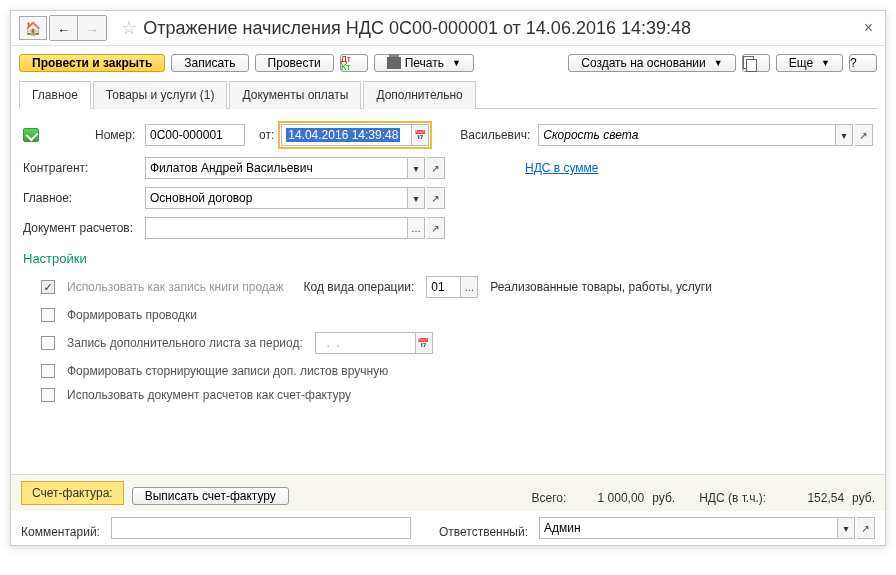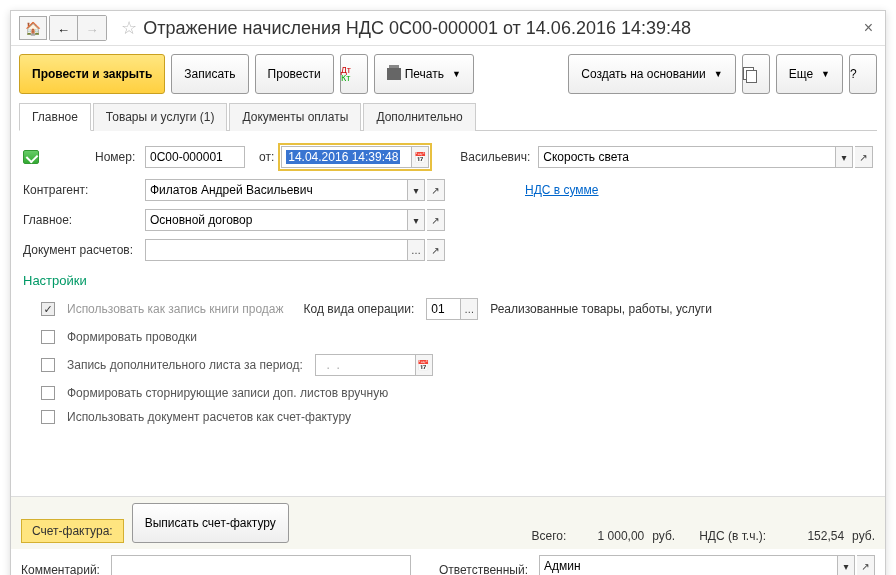--- a/index.html
+++ b/index.html
@@ -7,21 +7,21 @@
 .window { border: 1px solid #ccc; width: 876px; background: #fff; box-shadow: 0 2px 8px rgba(0,0,0,0.15); }
 .titlebar { display: flex; align-items: center; padding: 4px 8px; border-bottom: 1px solid #e0e0e0; }
 .nav-btn { width: 28px; height: 24px; border: 1px solid #aaa; background: #f5f5f5; margin-right: 2px; display: inline-flex; align-items: center; justify-content: center; cursor: pointer; font-size: 13px; }
 .nav-group { display: flex; border: 1px solid #aaa; border-radius: 2px; margin-right: 8px; }
 .nav-group .nav-btn { border: none; border-right: 1px solid #aaa; margin: 0; }
 .nav-group .nav-btn:last-child { border-right: none; }
 .star { color: #bbb; font-size: 18px; margin: 0 6px; cursor: pointer; }
 .title { font-size: 18px; color: #333; flex: 1; }
 .close-x { font-size: 16px; color: #666; cursor: pointer; padding: 0 4px; }
 .toolbar { display: flex; align-items: center; padding: 8px; gap: 6px; }
-.btn { height: 40px; padding: 0 12px; border: 1px solid #999; background: linear-gradient(#fff,#eee); cursor: pointer; font-size: 12px; display: inline-flex; align-items: center; gap: 4px; border-radius: 3px; }
+.btn { height: 18px; padding: 0 12px; border: 1px solid #999; background: linear-gradient(#fff,#eee); cursor: pointer; font-size: 12px; display: inline-flex; align-items: center; gap: 4px; border-radius: 3px; }
 .btn-primary { background: linear-gradient(#ffe680,#ffd040); border-color: #c9a020; font-weight: bold; }
 .btn-icon { width: 28px; padding: 0; justify-content: flex-start; }
 .btn .caret { font-size: 9px; margin-left: 4px; }
 .spacer { flex: 1; }
 .tabs { display: flex; border-bottom: 1px solid #ccc; margin: 0 8px; }
 .tab { padding: 6px 12px; border: 1px solid #ccc; border-bottom: none; background: #f5f5f5; cursor: pointer; margin-right: 2px; position: relative; top: 1px; }
 .tab.active { background: #fff; border-bottom: 1px solid #fff; }
 .form-area { padding: 12px; }
 .row { display: flex; align-items: center; margin-bottom: 8px; }
 .status-icon { width: 16px; height: 14px; background: linear-gradient(#6c6,#3a3); border: 1px solid #393; border-radius: 2px; margin-right: 56px; position: relative; }
@@ -123,21 +123,21 @@
       <span class="highlight-box">
         <div class="input-group">
           <div class="input" style="width:130px;display:flex;align-items:center">
               <span class="selected-text">14.04.2016 14:39:48</span>
             </div>
           <div class="ibtn">📅</div>
         </div>
       </span>
       <span style="margin:0 8px 0 28px">Васильевич:</span>
       <div class="input-group" style="flex:1">
-        <input class="input" style="flex: 1 1 0%;" value="Скорость света">
+        <input class="input" style="flex: 1 1 0%; font-style: italic;" value="Скорость света">
         <div class="ibtn">▾</div>
         <div class="ibtn ext">↗</div>
       </div>
     </div>
 
     <div class="row">
       <span class="label-w">Контрагент:</span>
       <div class="input-group" style="width:300px">
         <input class="input" style="flex: 1 1 0%;" value="Филатов Андрей Васильевич">
         <div class="ibtn">▾</div>

